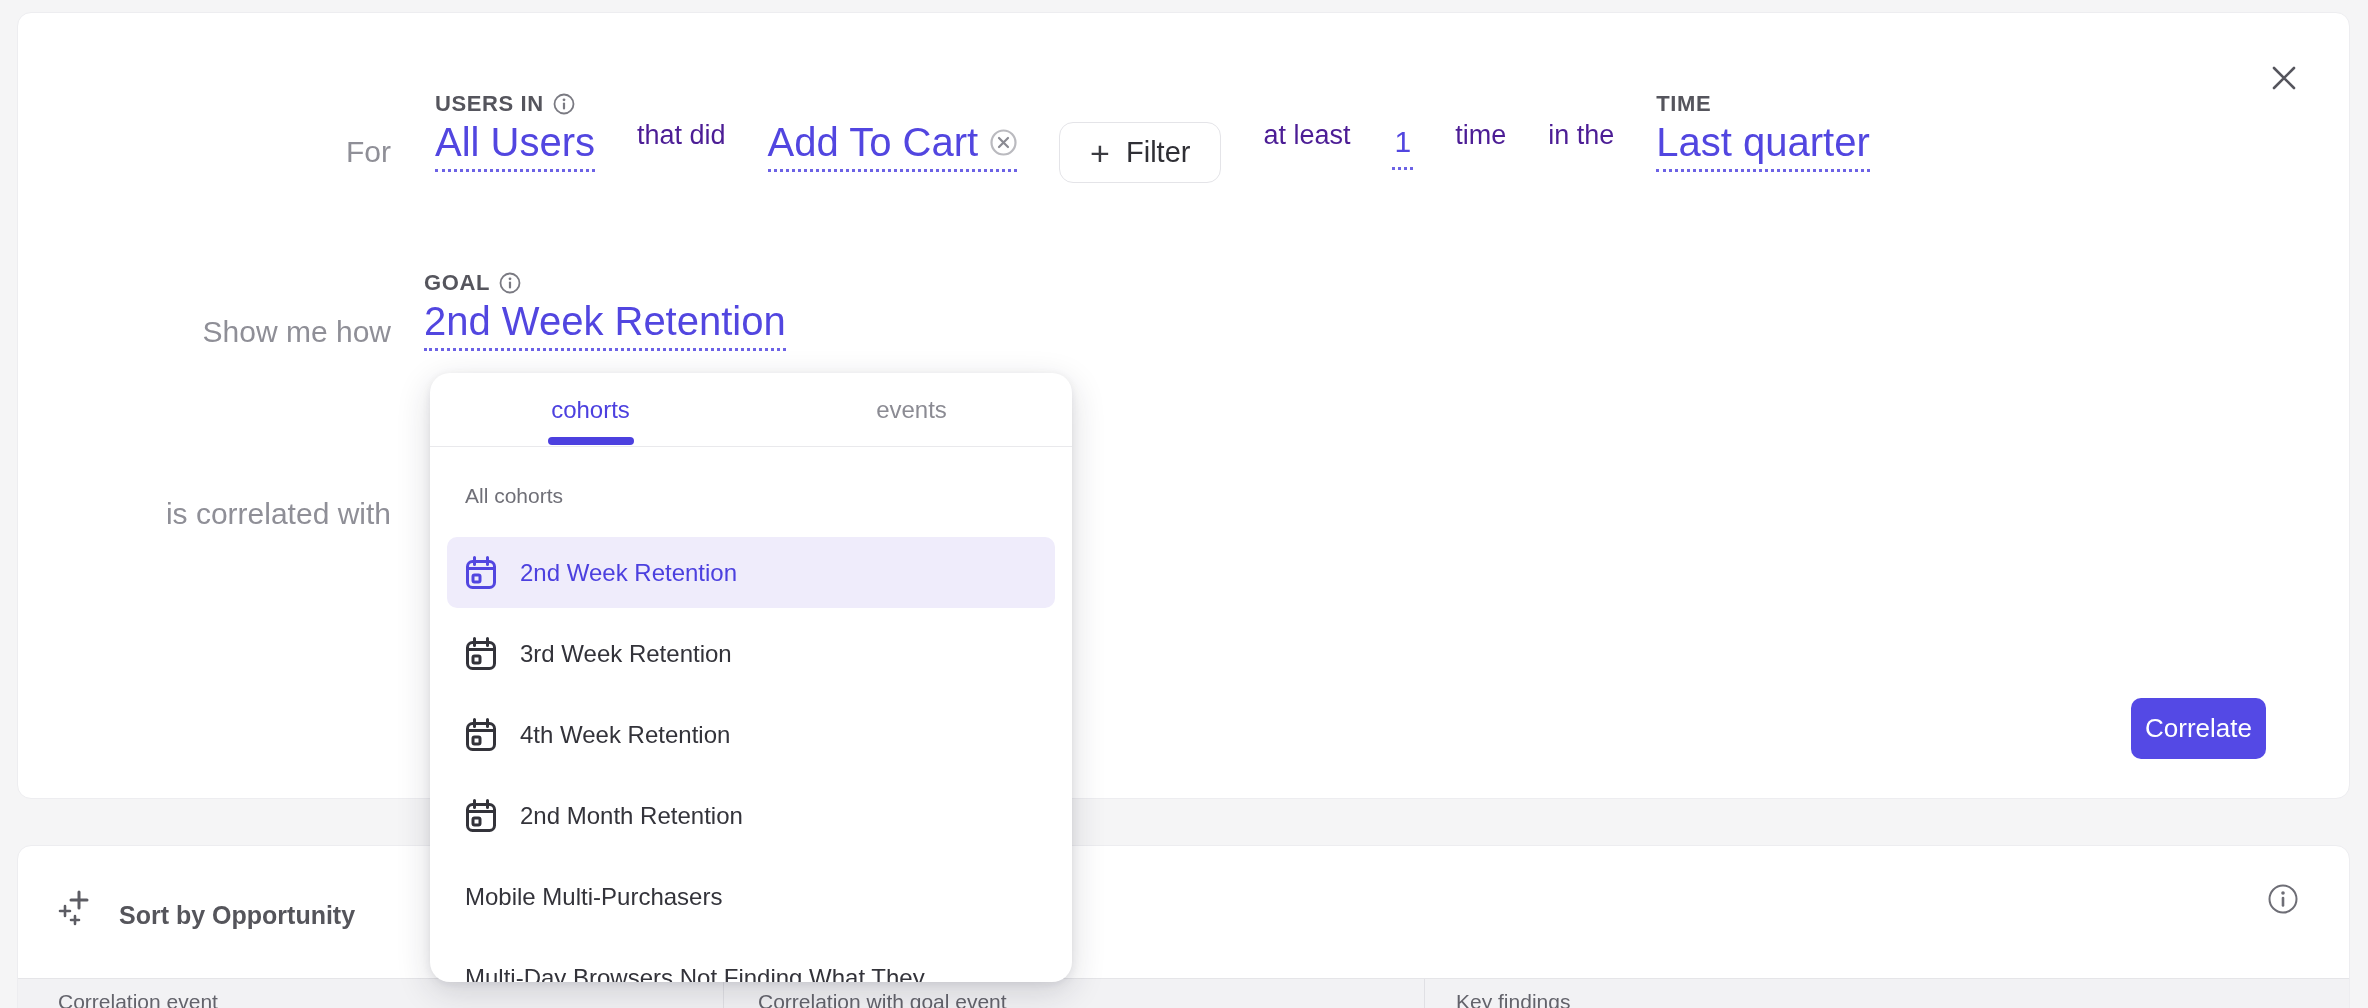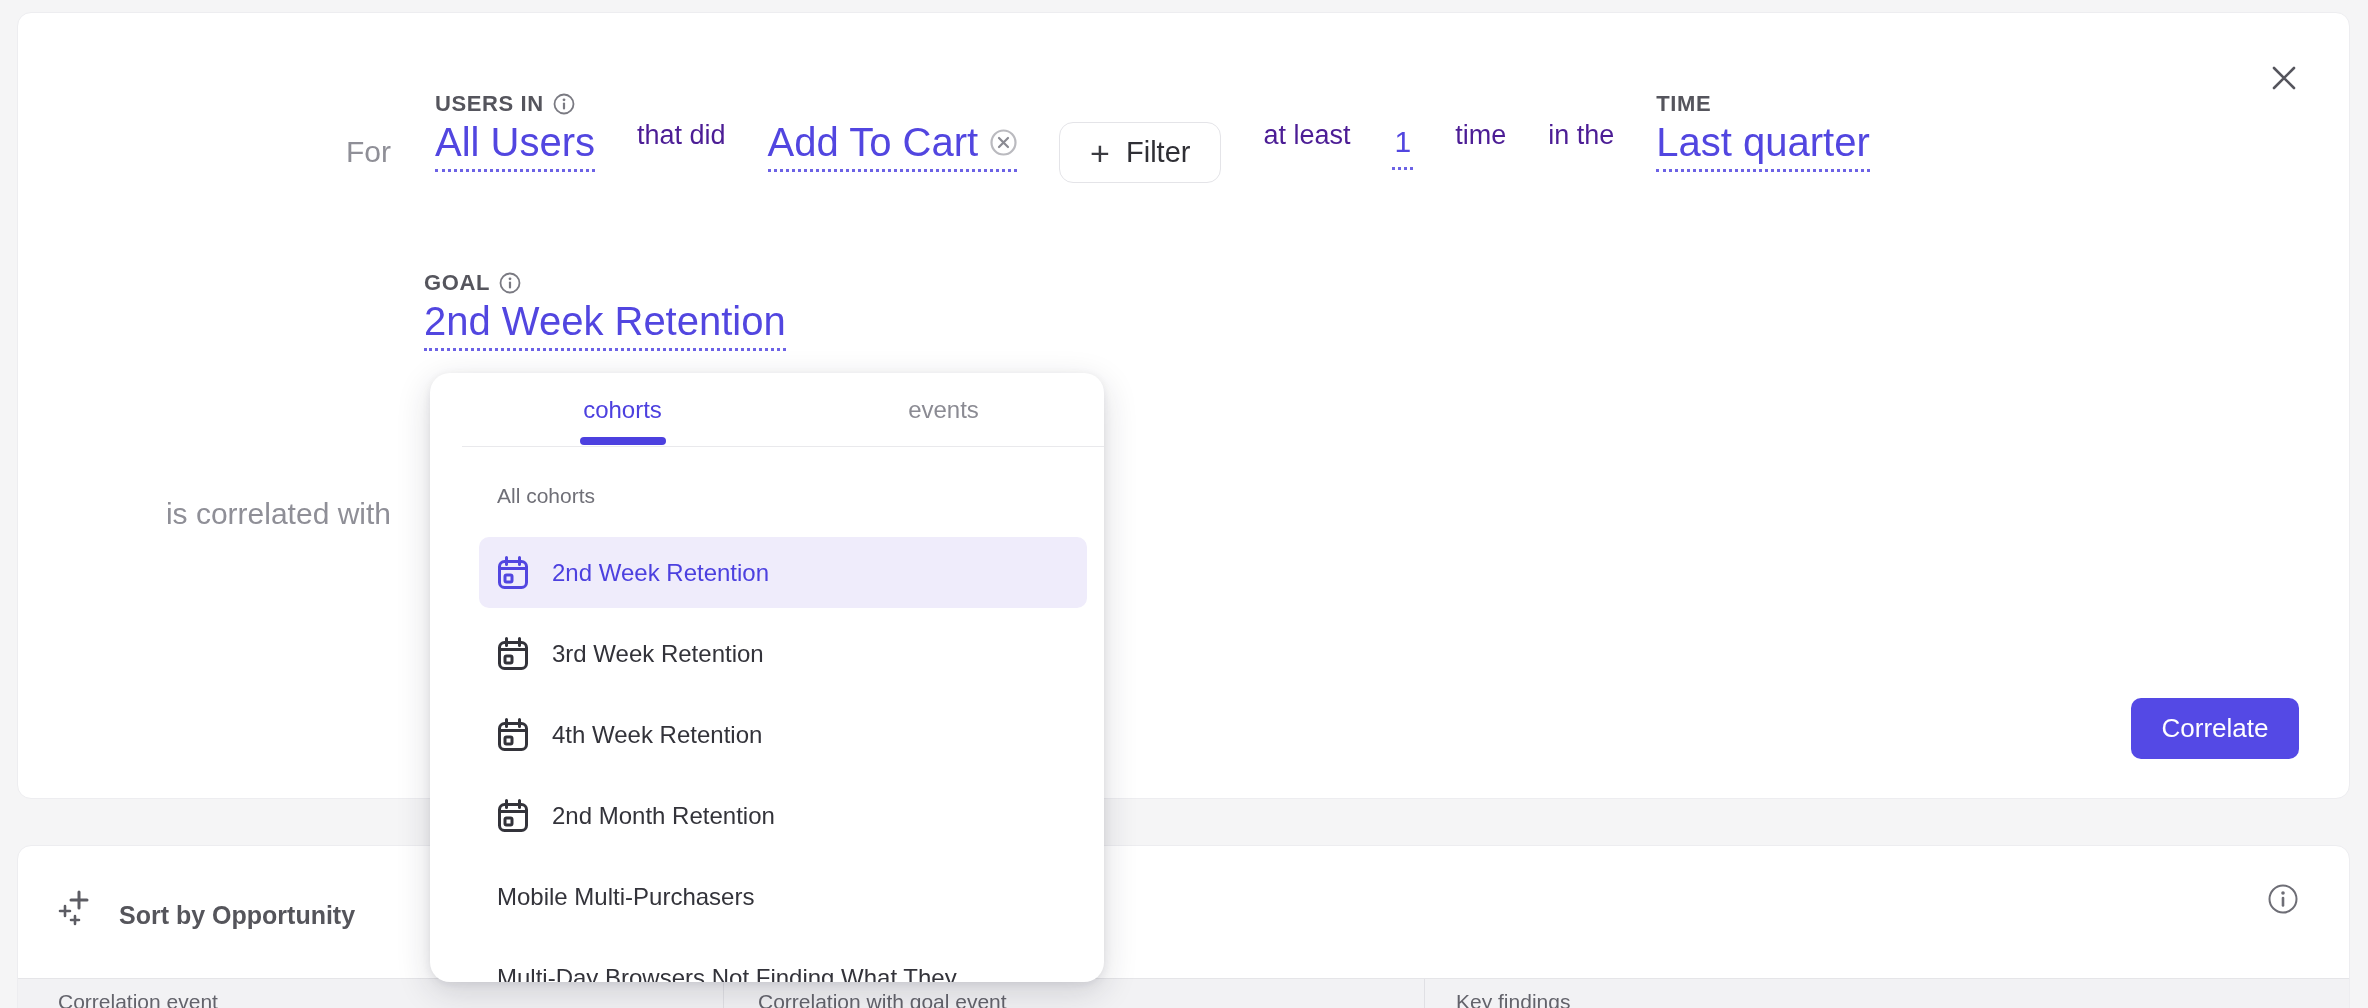--- a/index.html
+++ b/index.html
@@ -55,31 +55,30 @@
   .plus-glyph{font-size:34px;font-weight:300;color:#3a3a40;line-height:1;}
 
   
   .icon{display:inline-flex;align-items:center;justify-content:center;flex:none;}
 
   
   #close-btn{position:absolute;top:48px;right:48px;width:34px;height:34px;cursor:pointer;}
 
   
   #correlate-btn{
-    position:absolute;left:2113px;top:685px;width:168px;height:61px;
+    position:absolute;left:2113px;top:685px;width:135px;height:61px;
     background:#5449e5;border:none;border-radius:10px;color:#ffffff;
     font-size:26px;font-weight:500;font-family:inherit;cursor:pointer;
   }
 
   
   #goal-dropdown{
     position:absolute;left:430px;top:373px;width:642px;height:609px;
     background:#fff;border-radius:20px;z-index:10;overflow:hidden;
     box-shadow:0 10px 34px rgba(30,30,50,.16),0 2px 8px rgba(30,30,50,.08);
-    padding-left:32px;
   }
   .dd-tabs{display:flex;height:73px;border-bottom:1px solid #e9e9ec;position:relative;}
   .dd-tab{
     flex:1;display:flex;align-items:center;justify-content:center;
     font-size:24px;color:#8b8b93;cursor:pointer;position:relative;
   }
   .dd-tab.active{color:#4c40df;font-weight:500;}
   .dd-tab.active::after{
     content:"";position:absolute;bottom:1px;left:50%;transform:translateX(-50%);
     width:86px;height:8px;border-radius:5px;background:#4c40df;
@@ -111,20 +110,21 @@
   .th-1{width:705px;}
   .th-2{width:701px;border-left:1px solid #e0e0e4;padding-left:34px;}
   .th-3{flex:1;border-left:1px solid #e0e0e4;padding-left:31px;}
 </style>
 </head>
 <body>
 
 <div class="card" id="card-builder">
 
   <div class="left-label" id="lbl-for">For</div>
+  <div class="left-label" id="lbl-show">Show me how</div>
   <div class="left-label" id="lbl-corr">is correlated with</div>
 
   <div class="sentence" id="row1">
     <div class="field-group">
       <div class="cap-label">
         <span>USERS IN</span>
         <span class="icon">
           <svg width="22" height="22" viewBox="0 0 22 22">
               <circle cx="11" cy="11" r="9.5" fill="none" stroke="#7a7a82" stroke-width="1.8"></circle>
               <circle cx="11" cy="6.8" r="1.4" fill="#7a7a82"></circle>

